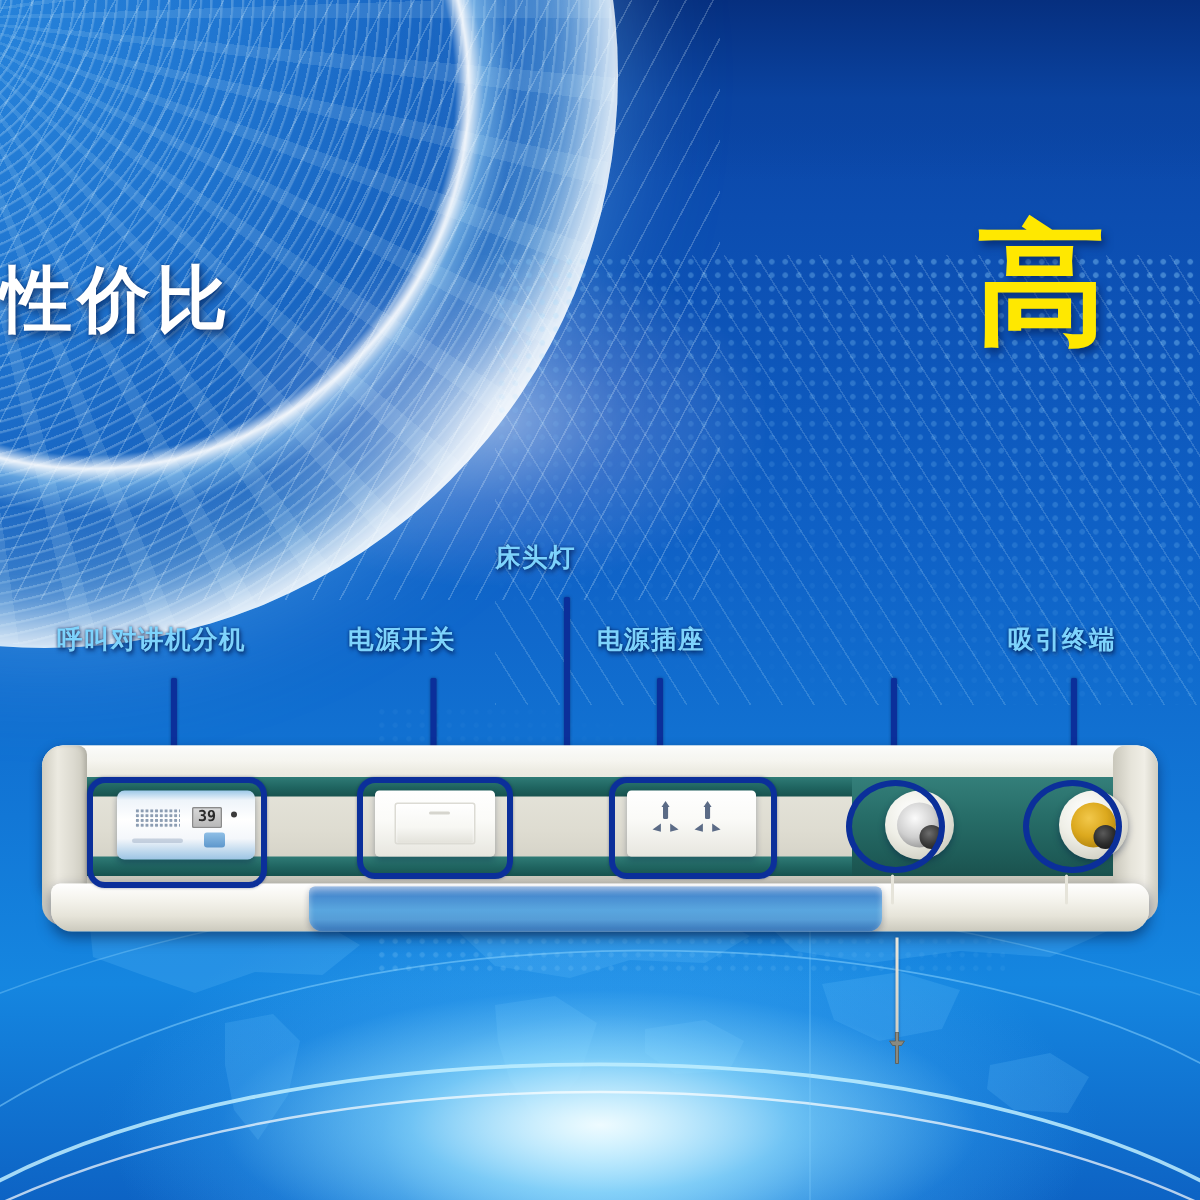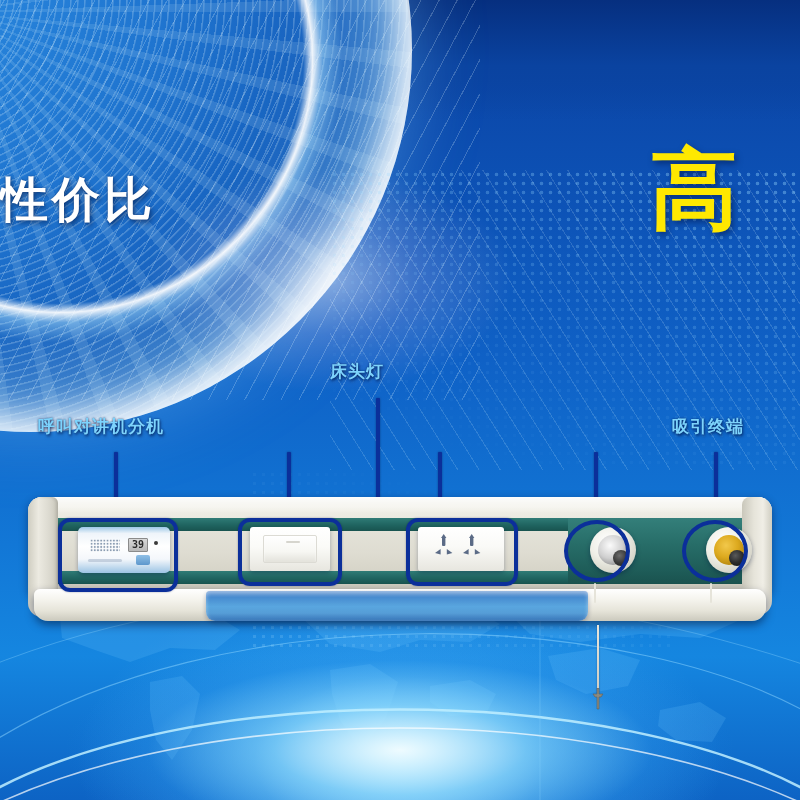--- a/index.html
+++ b/index.html
@@ -323,21 +323,23 @@
     <path d="M-20 120 C 250 10, 560 30, 820 120" fill="none" stroke="#8fd8ff" stroke-width="1" opacity=".35"></path>
     <line x1="540" y1="0" x2="540" y2="250" stroke="#8fd8ff" stroke-width="1" opacity=".28"></line>
   </svg>
 
   <div class="sub">
     <span class="ln2">性价比</span>
   </div>
   <div class="big-char">高</div>
 
   <div class="callout" style="left:8px;  top:415px;margin-left:30px;">呼叫对讲机分机</div>
+  <div class="callout" style="left:232px; top:415px;">电源开关</div>
   <div class="callout" style="left:330px; top:360px;">床头灯</div>
+  <div class="callout" style="left:398px; top:415px;">电源插座</div>
   <div class="callout" style="left:672px; top:415px;">吸引终端</div>
 
   <div class="leader" style="left:114px; top:452px; height:78px;"></div>
   <div class="leader" style="left:287px; top:452px; height:78px;"></div>
   <div class="leader" style="left:376px; top:398px; height:218px;"></div>
   <div class="leader" style="left:438px; top:452px; height:78px;"></div>
   <div class="leader" style="left:594px; top:452px; height:68px;"></div>
   <div class="leader" style="left:714px; top:452px; height:68px;"></div>
 
   <div class="unit">

